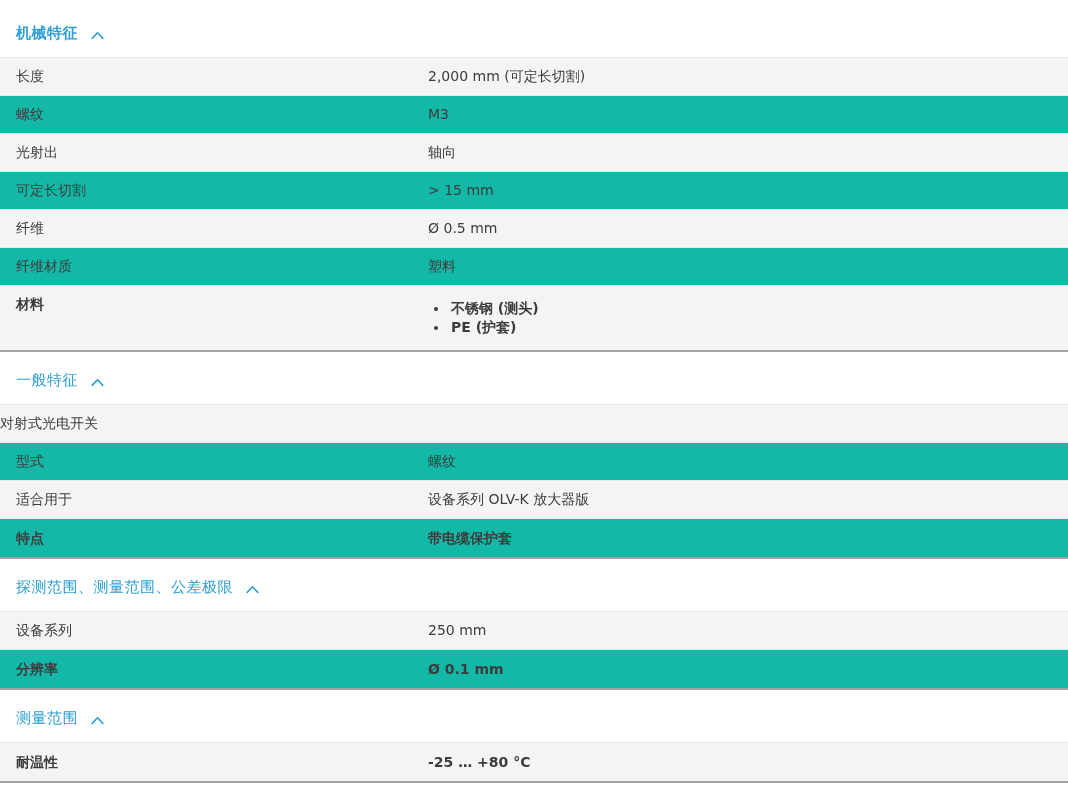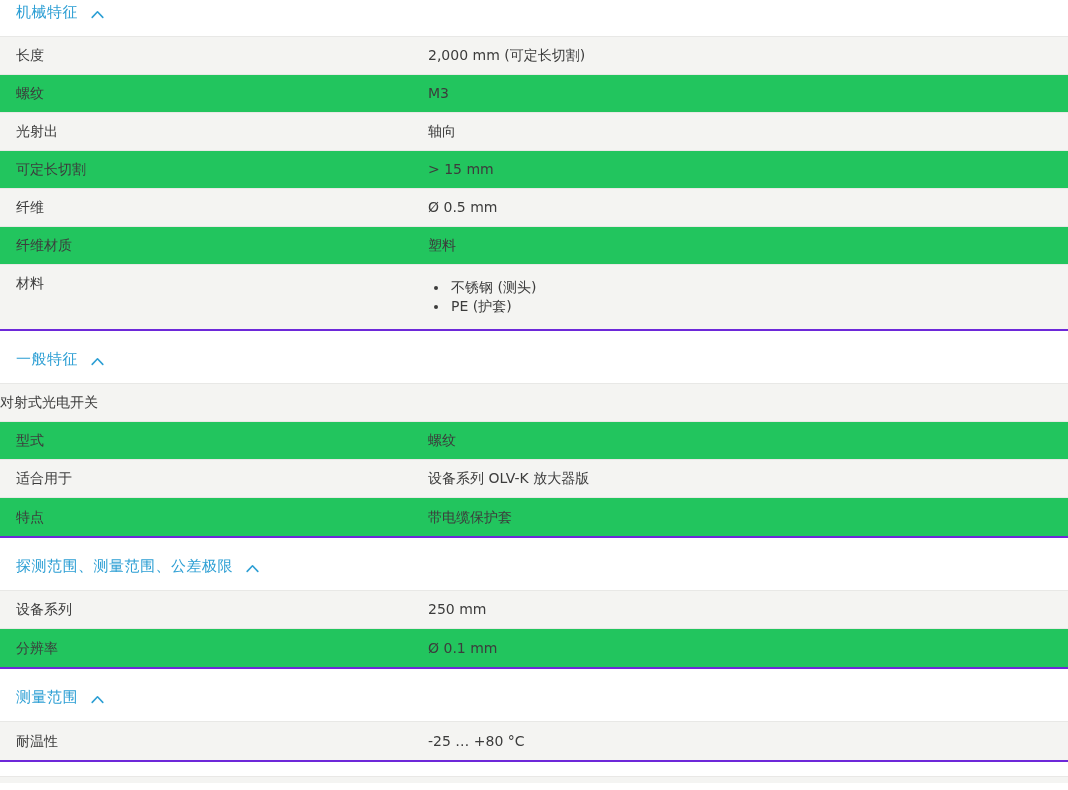--- a/index.html
+++ b/index.html
@@ -19,47 +19,47 @@
   .section-header {
     display: flex;
     align-items: center;
     margin: 18px 0 13px 16px;
     font-size: 15px;
     font-weight: 500;
     color: #2d9fd4;
     cursor: pointer;
     line-height: 21px;
   }
-  .spec-section:first-child .section-header { margin-top: 2px; }
+  .spec-section:first-child .section-header { margin-top: 23px; font-weight: bold; }
   .section-title { letter-spacing: 0.5px; }
   .chevron {
     width: 13px;
     height: 9px;
     margin-left: 13px;
     margin-top: 3px;
     color: #2d9fd4;
     flex: 0 0 auto;
   }
 
   .spec-table {
     width: 100%;
     border-top: 1px solid #e8e8e6;
-    border-bottom: 2px solid #6d28d9;
+    border-bottom: 2px solid #a3a3a3;
   }
   .spec-row {
     display: flex;
     align-items: center;
     min-height: 38px;
     border-bottom: 1px solid #e9e8e6;
-    background: #22c55e;
+    background: #14b8a6;
     font-size: 14px;
     color: #3c3c3c;
     line-height: 19px;
   }
-  .spec-row:last-child { border-bottom: none; }
+  .spec-row:last-child { border-bottom: none; font-weight: bold; }
   .spec-row:nth-child(odd) { background: #f4f4f2; }
   .spec-label {
     flex: 0 0 428px;
     padding-left: 16px;
   }
   .spec-value { flex: 1 1 auto; padding-right: 0; }
 
   .spec-row.has-bullets {
     align-items: flex-start;
     padding: 9px 0 9px;

